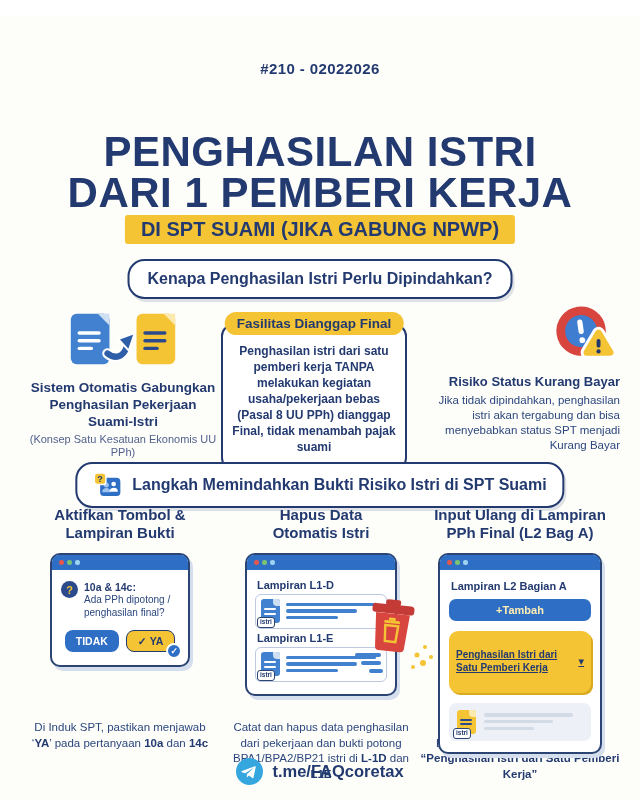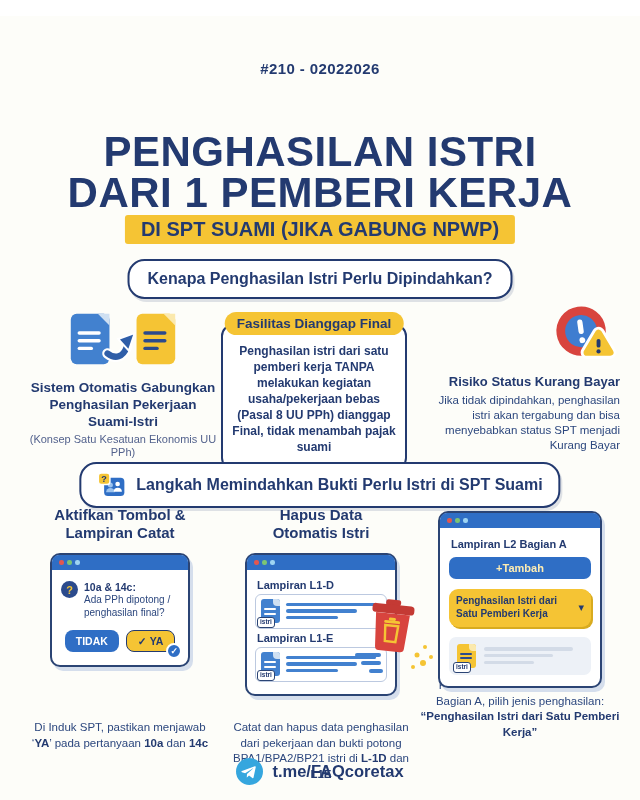--- a/index.html
+++ b/index.html
@@ -101,22 +101,22 @@
   .row-line { height:3.2px; background:#4281cf; border-radius:2px; }
   .rl-95 { width:95%; } .rl-75 { width:75%; } .rl-55 { width:55%; }
   .trash { position:absolute; top:42px; right:-42px; z-index:3; }
   
   .w3 { width:164px; }
   .w3-body { padding:8px 9px 11px; text-align:left; }
   .w3-label { font-size:11px; font-weight:700; margin:2px 0 7px 2px; }
   .add-btn { display:block; width:100%; background:#2f6ec5; color:#ffedb3;
     font-size:11px; font-weight:700; text-align:center; border:none;
     border-radius:7px; padding:5px 0; }
-  .dropdown { margin-top:10px; background:#f5c434; border-radius:9px; padding:6px 7px;
-    display:flex; align-items:center; gap:4px; box-shadow:2px 2px 0 #d8ab1f; }
+  .dropdown { margin-top:10px; background:#f5c434; border-radius:9px; padding:18px 7px;
+    display:flex; align-items:center; gap:4px; box-shadow:2px 2px 0 #d8ab1f;text-decoration:underline; }
   .dropdown-text { font-size:10px; font-weight:700; line-height:1.28; flex:1; }
   .chevron { color:#233a70; font-size:11px; font-weight:700; }
   .doc-panel { margin-top:10px; background:#edf1f7; border-radius:7px; padding:7px 8px;
     display:flex; gap:8px; align-items:center; }
   .gray .row-line { background:#d3dbe7; }
   .gl-90 { width:90%; } .gl-70 { width:70%; } .gl-50 { width:50%; }
   
   .footer { position:absolute; top:742px; left:0; right:0;
     display:flex; justify-content:center; align-items:center; gap:9px; cursor:pointer; }
   .footer-text { font-size:16.5px; font-weight:700; }
@@ -179,27 +179,27 @@
   <div class="banner steps-heading">
     <svg viewBox="0 0 30 27" width="29" height="26" aria-hidden="true">
       <rect x="7" y="6" width="21" height="19" rx="4" fill="#2f6ec5"></rect>
       <circle cx="13.5" cy="13.5" r="2.6" fill="#9cc3ee"></circle>
       <path d="M9 21 a4.5 4.5 0 0 1 9 0 z" fill="#9cc3ee"></path>
       <circle cx="21" cy="12.5" r="2.4" fill="#fff"></circle>
       <path d="M17 20.5 a4.2 4.2 0 0 1 8.4 0 z" fill="#fff"></path>
       <rect x="1" y="1" width="12" height="12" rx="3" fill="#f5c434" stroke="#fff" stroke-width="1.5"></rect>
       <text x="7" y="10.7" font-size="9.5" font-weight="bold" fill="#233a70" text-anchor="middle" font-family="Liberation Sans, sans-serif">?</text>
     </svg>
-    <span class="txt">Langkah Memindahkan Bukti Perlu Istri di SPT Suami</span>
+    <span class="txt">Langkah Memindahkan Bukti Risiko Istri di SPT Suami</span>
   </div>
 
   <div class="step step1">
     <div class="step-title">
       <span>Aktifkan Tombol &amp;</span><br>
-      <span>Lampiran Catat</span>
+      <span>Lampiran Bukti</span>
     </div>
     <div class="step-vis">
       <div class="window w1">
         <div class="titlebar">
           <span class="dot dot-red"></span>
           <span class="dot dot-green"></span>
           <span class="dot dot-blue"></span>
         </div>
         <div class="w1-body">
           <div class="q-row">
@@ -293,20 +293,24 @@
             <line x1="36" y1="31.5" x2="36" y2="43" stroke="#d8443e" stroke-width="2"></line>
             <line x1="40" y1="31.5" x2="40" y2="43" stroke="#d8443e" stroke-width="2"></line>
           </g>
         </svg>
       </div>
     </div>
     <p class="caption"><span>Catat dan hapus data penghasilan dari pekerjaan dan bukti potong BPA1/BPA2/BP21 istri di </span><b>L-1D</b><span> dan </span><b>L1E</b></p>
   </div>
 
   <div class="step step3">
+    <div class="step-title">
+      <span>Input Ulang di Lampiran</span><br>
+      <span>PPh Final (L2 Bag A)</span>
+    </div>
     <div class="step-vis">
       <div class="window w3">
         <div class="titlebar">
           <span class="dot dot-red"></span>
           <span class="dot dot-green"></span>
           <span class="dot dot-blue"></span>
         </div>
         <div class="w3-body">
           <div class="w3-label">Lampiran L2 Bagian A</div>
           <button class="add-btn">+Tambah</button>

